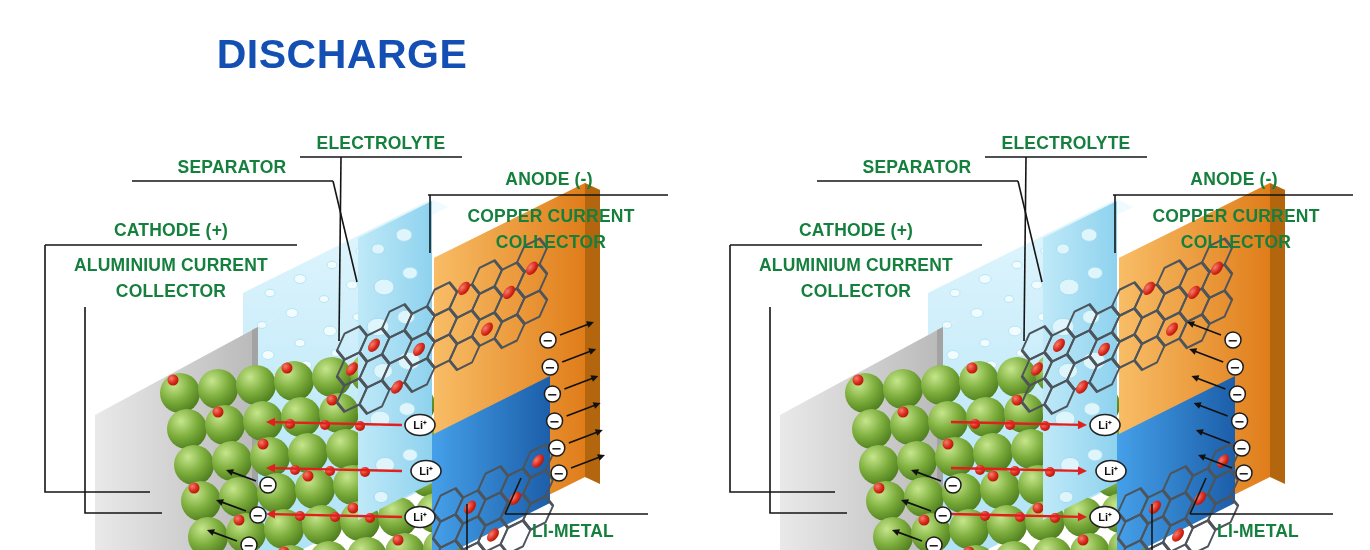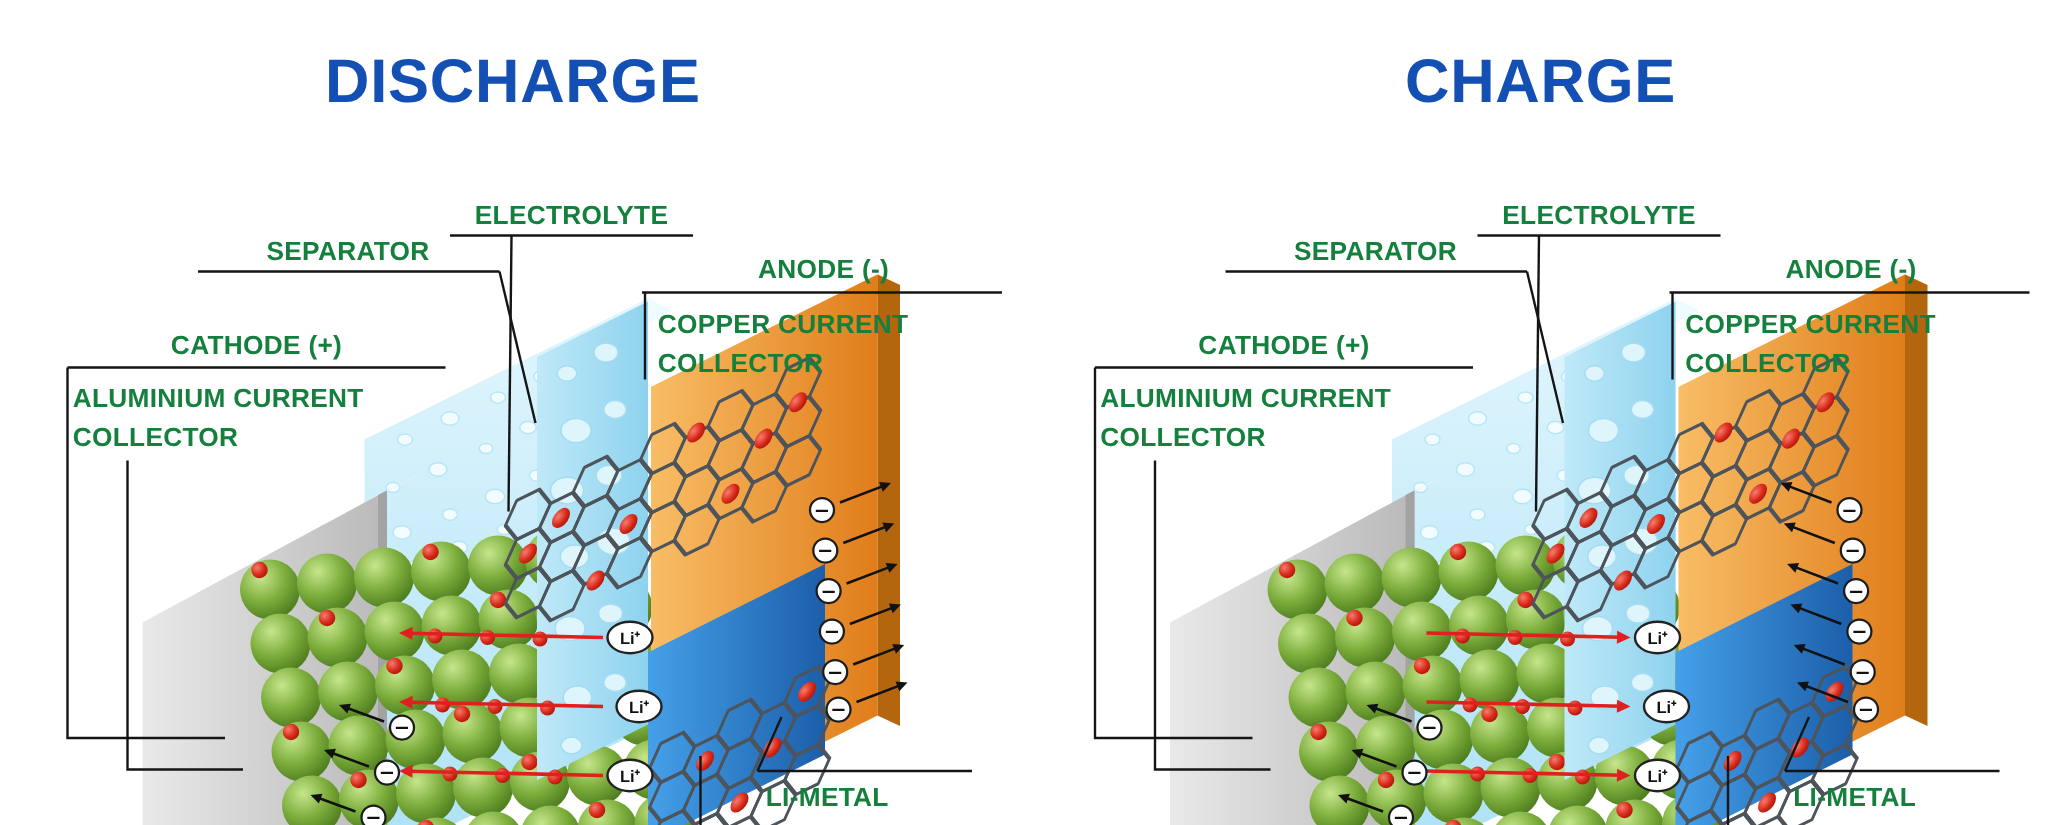--- a/index.html
+++ b/index.html
@@ -4,21 +4,21 @@
 <style>
   html,body{margin:0;padding:0;background:#fff;}
   .stage{position:relative;width:1370px;height:550px;background:#ffffff;overflow:hidden;
          font-family:"Liberation Sans",sans-serif;display:flex;margin-top:25px;}
   .panel{position:relative;width:685px;height:550px;flex:0 0 685px;}
   .scene{position:absolute;left:0;top:0;width:685px;height:550px;}
   .title{position:absolute;left:342px;top:6px;transform:translateX(-50%);
          font-weight:bold;font-size:41px;letter-spacing:.5px;color:#1450b4;margin:0;white-space:nowrap;}
   .lbl{position:absolute;transform:translateX(-50%);font-weight:bold;font-size:17.5px;
        color:#15803d;white-space:nowrap;letter-spacing:.2px;z-index:5;}
-  .lbl.wrap{white-space:normal;line-height:26px;}
+  .lbl.wrap{white-space:normal;text-align:center;line-height:26px;}
 </style>
 </head>
 <body>
 
 <div class="stage">
 
   <section class="panel">
     <h1 class="title">DISCHARGE</h1>
     <svg id="scene-discharge" class="scene" viewBox="0 0 685 550">
         <defs>
@@ -306,21 +306,20 @@
     <div class="lbl" style="left:232px;top:132px">SEPARATOR</div>
     <div class="lbl" style="left:381px;top:108px">ELECTROLYTE</div>
     <div class="lbl" style="left:549px;top:144px">ANODE (-)</div>
     <div class="lbl wrap" style="left:551px;top:178px;width:225px">COPPER CURRENT COLLECTOR</div>
     <div class="lbl" style="left:171px;top:195px">CATHODE (+)</div>
     <div class="lbl wrap" style="left:171px;top:227px;width:245px">ALUMINIUM CURRENT COLLECTOR</div>
     <div class="lbl wrap" style="left:573px;top:493px;width:125px">LI-METAL CARBON</div>
   </section>
 
   <section class="panel">
-    <h1 class="title">CHARGE</h1>
     <svg id="scene-charge" class="scene" viewBox="0 0 685 550">
         <defs>
           <linearGradient id="slab-scene-charge" x1="0" y1="0" x2="0" y2="1">
             <stop offset="0" stop-color="#e2f6fd"></stop>
             <stop offset="1" stop-color="#abe1f6"></stop>
           </linearGradient>
           <linearGradient id="stripe-scene-charge" x1="0" y1="0" x2="1" y2="0">
             <stop offset="0" stop-color="#bfe9f8"></stop>
             <stop offset="1" stop-color="#8ed2ee"></stop>
           </linearGradient>

